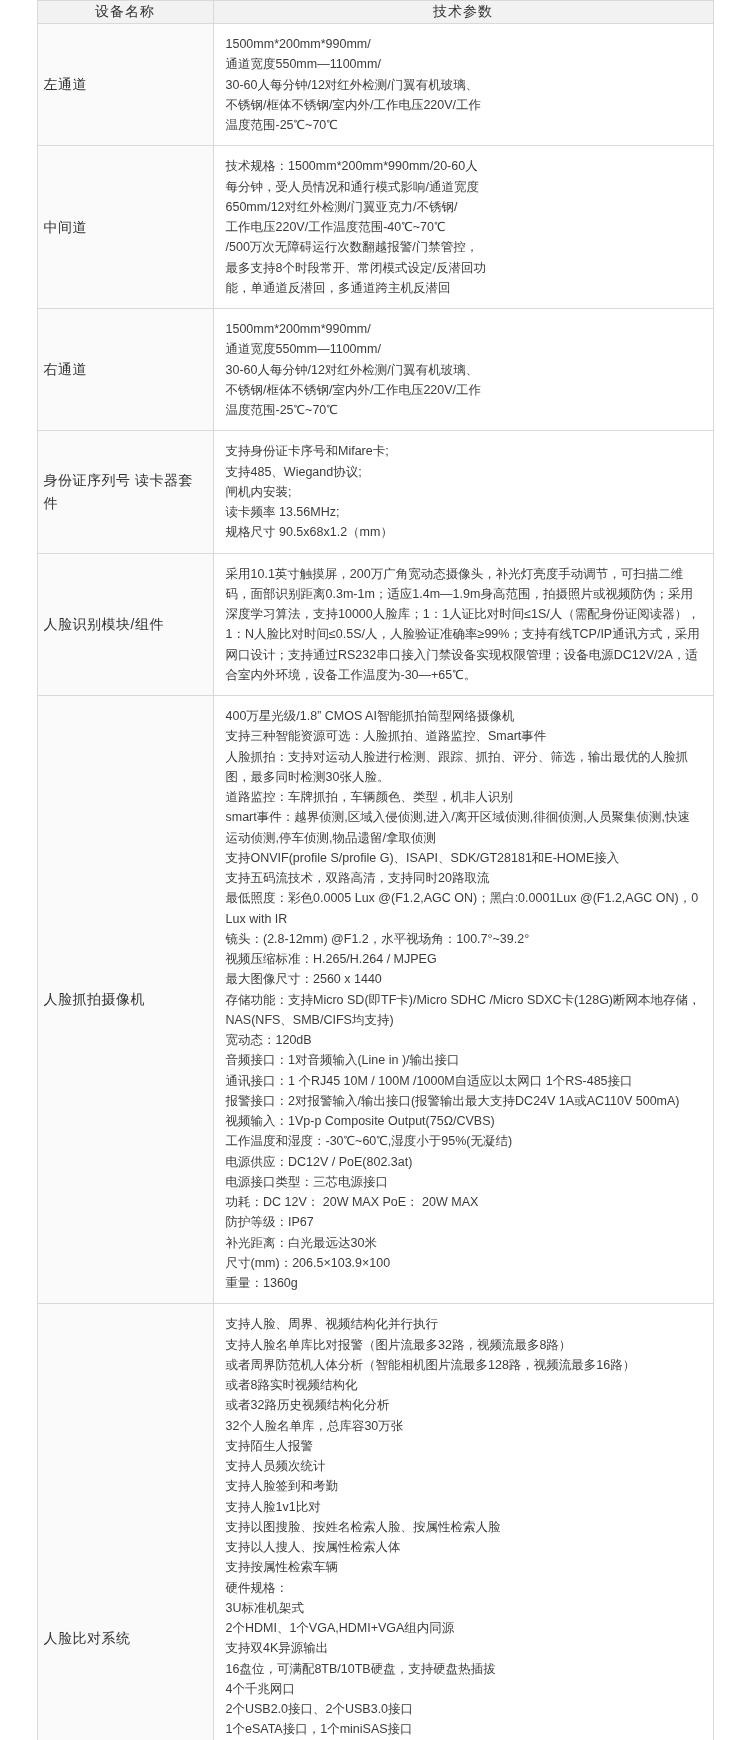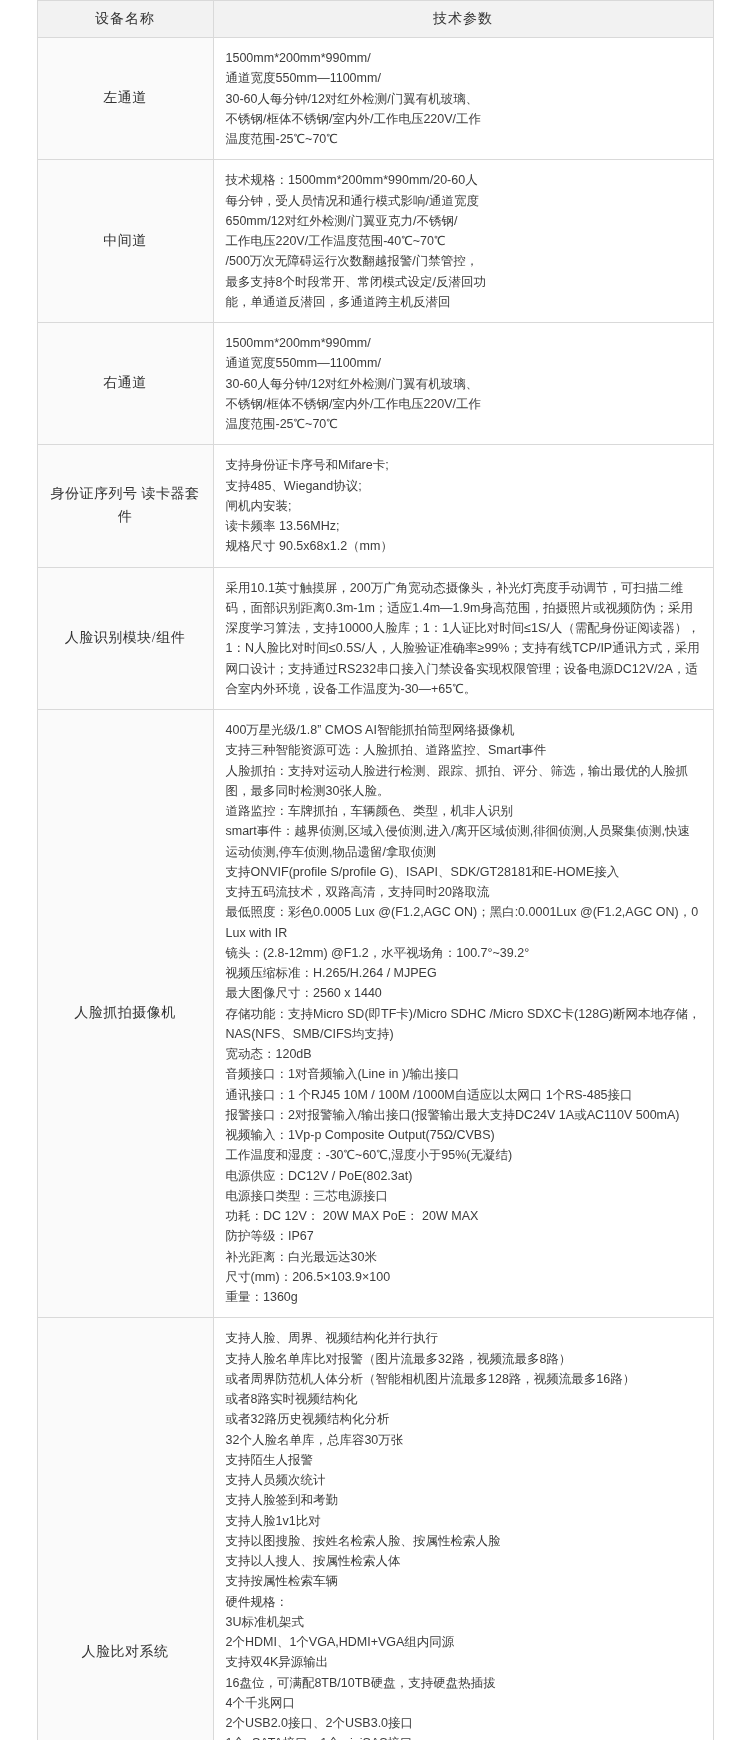--- a/index.html
+++ b/index.html
@@ -18,39 +18,38 @@
     table-layout: fixed;
   }
   .spec-table col.c1 { width: 176px; }
   .spec-table col.c2 { width: 500px; }
   .spec-table th {
     background: #f2f2f2;
     border: 1px solid #d9d9d9;
     font-size: 14px;
     font-weight: normal;
     color: #333333;
-    padding: 9px 4px;
+    padding: 2px 4px;
     text-align: center;
     letter-spacing: 1px;
   }
   .spec-table td {
     border: 1px solid #d9d9d9;
     vertical-align: middle;
     font-size: 12.5px;
     line-height: 1.62;
     color: #3c3c3c;
   }
   .spec-table td.name {
-    text-align: center;
+    text-align: left;
     background: #fafafa;
     padding: 8px 6px;
     font-size: 14px;
     color: #333333;
     letter-spacing: 0.5px;
-    font-family: Liberation Serif, serif;
   }
   .spec-table td.params {
     padding: 10px 10px 10px 12px;
     text-align: left;
     white-space: pre-line;
     word-break: break-all;
   }
   .spec-table tr.alt td.name {
     background: #fafafa;
     margin-left: 7px;

